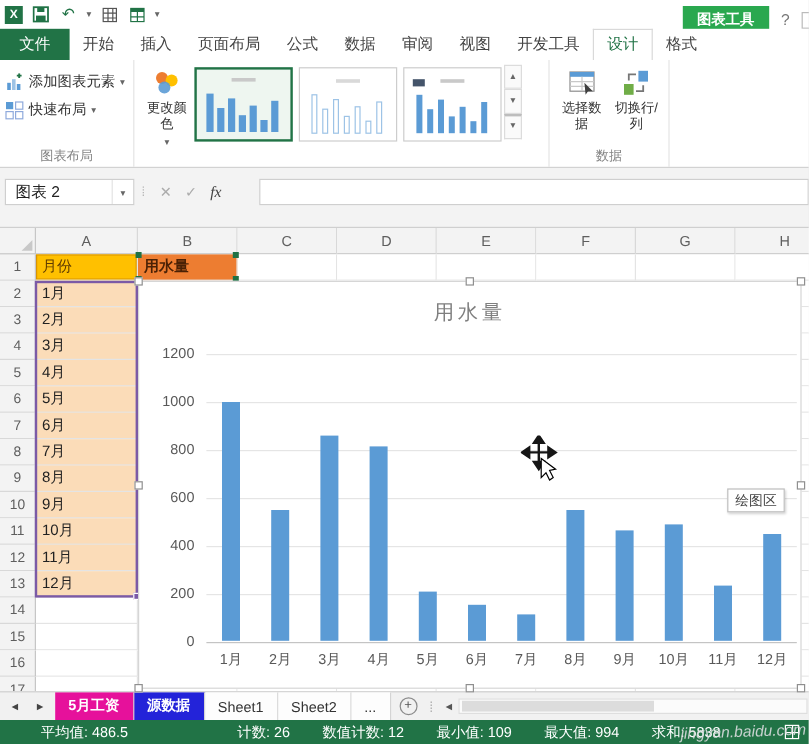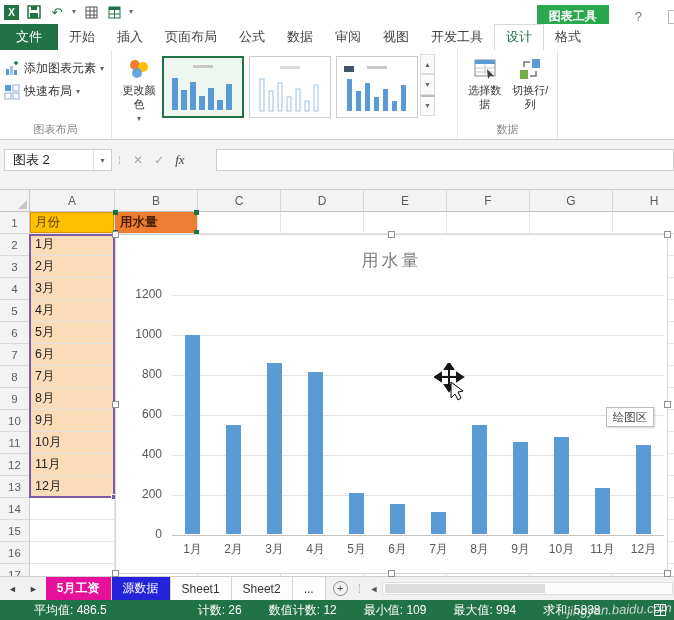--- a/index.html
+++ b/index.html
@@ -5,21 +5,21 @@
 *{margin:0;padding:0;box-sizing:border-box}
 body{font-family:"Liberation Sans","DejaVu Sans",sans-serif;background:#888}
 .app{position:relative;width:674px;height:620px;background:#fff;overflow:hidden;font-size:12px;color:#333;margin:0 auto}
 
 .titlebar{position:absolute;top:0;left:0;right:0;height:24px;background:#fff;display:flex;align-items:center;padding-left:4px}
 .qat{display:flex;align-items:center;gap:7px}
 .ic16{width:16px;height:16px;display:flex;align-items:center;justify-content:center;color:#217346;font-size:13px}
 .appic{width:15px;height:15px;background:#217346;color:#fff;font-size:10px;font-weight:bold;display:flex;align-items:center;justify-content:center}
 .caret{font-size:8px;color:#666;line-height:1}
 .title-text{position:absolute;left:50%;transform:translateX(-50%);top:5px;font-size:12px;color:#333;white-space:nowrap}
-.tb-right{position:absolute;right:0;top:0;height:33px;display:flex;align-items:center;gap:26px}
+.tb-right{position:absolute;right:0;top:0;height:33px;display:flex;align-items:center;gap:10px}
 .ctx-tab{background:#2aa84f;color:#fff;padding:3px 12px;font-size:12px;font-weight:bold}
 .helpq{color:#777;font-size:13px}
 .cuticon{width:12px;height:14px;border:1px solid #bbb;margin-right:-6px}
 
 .tabrow{position:absolute;top:24px;left:0;right:0;height:26px;background:#fff;display:flex;align-items:stretch}
 .rtab{padding:0 11px;line-height:26px;font-size:13px;color:#444;white-space:nowrap}
 .rtab.file{background:#217346;color:#fff;padding:0 16px}
 .rtab.active{color:#217346;background:#fff;border:1px solid #d9d9d9;border-bottom:none;line-height:24px}
 
 .ribbon{position:absolute;top:50px;left:0;right:0;height:90px;background:#fff;border-bottom:1px solid #d2d2d2;display:flex}
@@ -544,21 +544,21 @@
       <div class="yl" style="top: 52px;">1200</div>
     </div>
 
   <div class="tabsbar">
     <div class="tnav">
       <span>◄</span>
       <span>►</span>
     </div>
     <div class="stabs" id="stabs">
         <div class="stab" style="background: rgb(230, 17, 155); color: rgb(255, 255, 255); font-weight: bold;">5月工资</div>
-        <div class="stab" style="background: rgb(35, 35, 217); color: rgb(255, 255, 255); font-weight: normal;">源数据</div>
+        <div class="stab" style="background: rgb(35, 35, 217); color: rgb(255, 255, 255); font-weight: bold;">源数据</div>
         <div class="stab">Sheet1</div>
         <div class="stab">Sheet2</div>
         <div class="stab">...</div>
       </div>
     <div class="addbtn">+</div>
     <div class="sepv">⁞</div>
     <div class="hscroll">
       <div class="harrow">◄</div>
       <div class="htrack">
           <div class="hthumb"></div>

